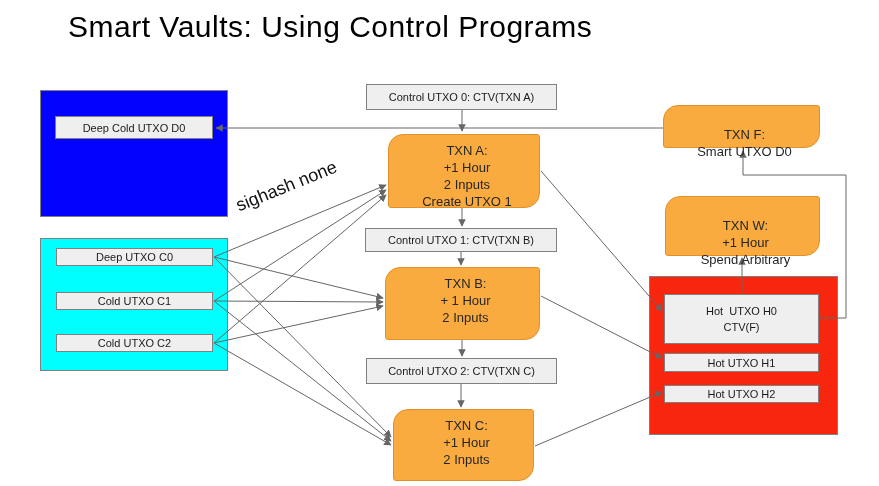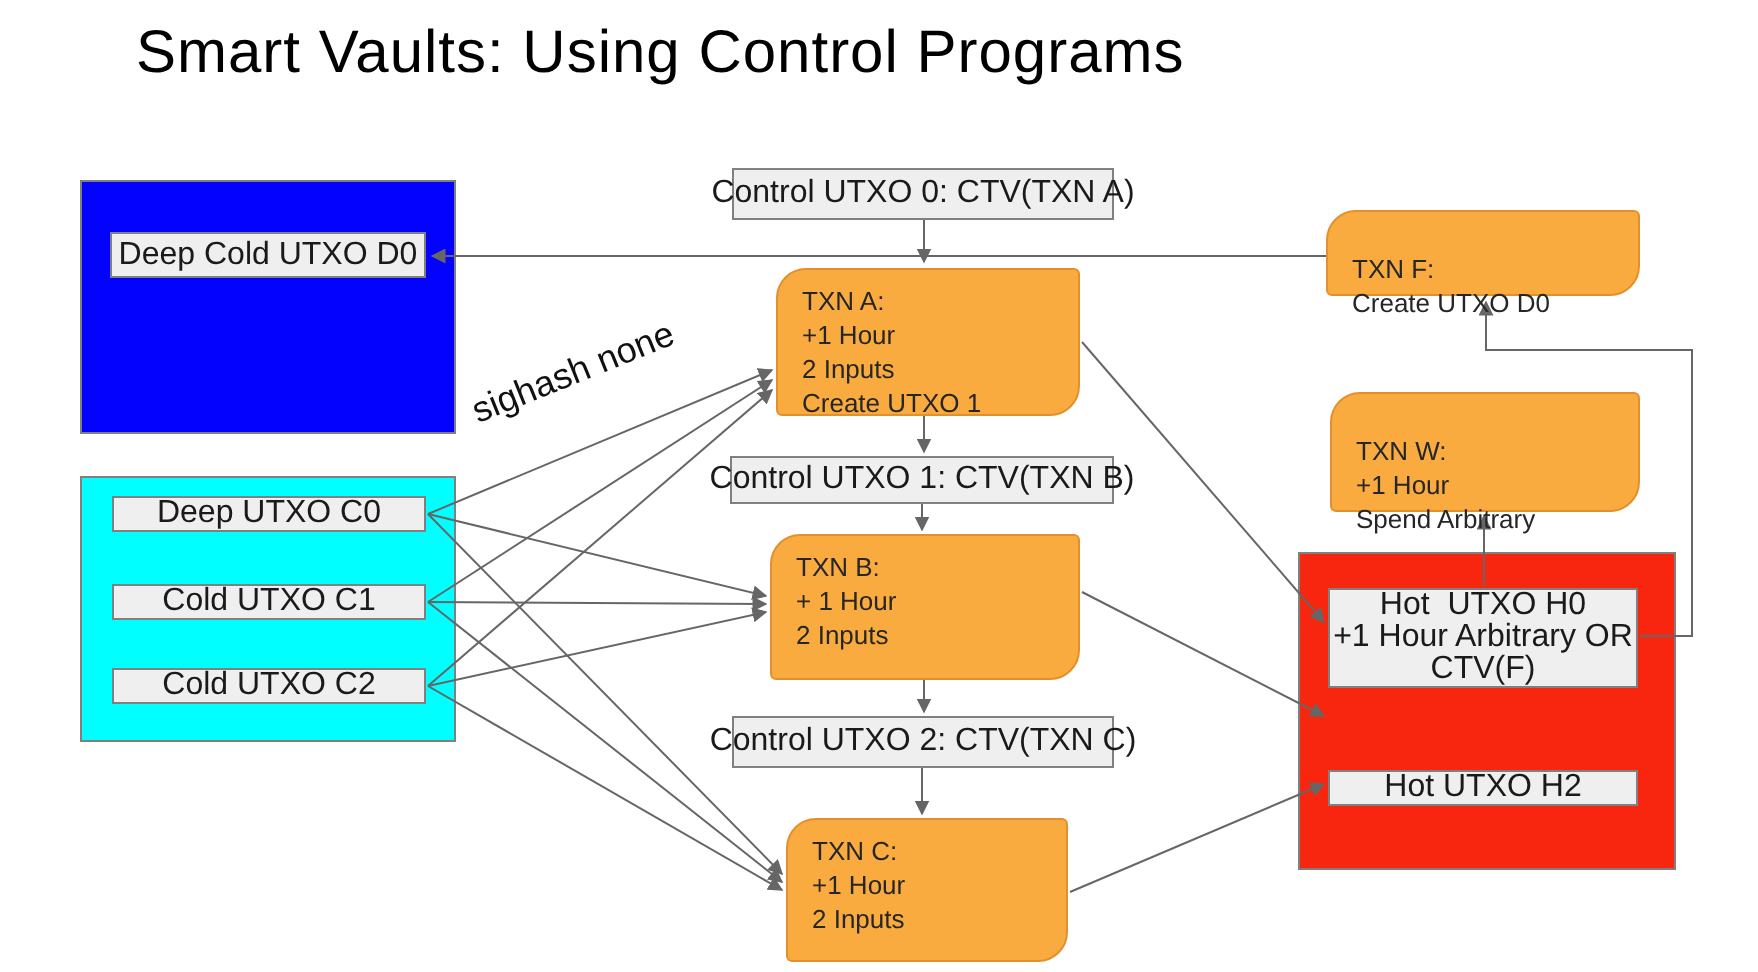--- a/index.html
+++ b/index.html
@@ -1,36 +1,36 @@
 <!DOCTYPE html>
 <html style="--deep_cold_fill: #0202FE; --cold_fill: #00FFFF; --hot_fill: #F8260E; --txn_fill: #FAAB40; --txn_border: #E2902C; --label_fill: #EFEFEF; --label_border: #808080; --connector: #666666;"><head>
 <meta charset="utf-8">
 <style>
   html,body { margin:0; padding:0; background:#ffffff; }
   .canvas {
     position:relative; width:879px; height:486px; background:#ffffff;
-    font-family:"Liberation Sans", sans-serif; overflow:hidden;
+    font-family:"Liberation Sans", sans-serif; overflow:hidden;text-align:center;
   }
   .title {
     position:absolute; left:68px; top:10px; font-size:30px; color:#000;
     letter-spacing:0.5px; white-space:pre;
   }
   .sighash {
     position:absolute; left:237px; top:196px; font-size:18px; color:#111;
     transform:rotate(-22deg); transform-origin:left center; white-space:pre; z-index:4;
   }
   .container-box { position:absolute; border:1px solid #808080; box-sizing:border-box; z-index:1; }
   .vault-deep-cold { background:var(--deep_cold_fill,#0202FE); }
   .vault-cold     { background:var(--cold_fill,#00FFFF); }
   .vault-hot      { background:var(--hot_fill,#F8260E); }
   .label-box {
     position:absolute; background:var(--label_fill,#EFEFEF);
     border:1px solid var(--label_border,#808080);
     display:flex; flex-direction:column; align-items:center; justify-content:center;
-    font-size:16px; color:#1a1a1a; box-sizing:border-box; z-index:3; line-height:16px;
+    font-size:11px; color:#1a1a1a; box-sizing:border-box; z-index:3; line-height:16px;
   }
   .txn-box {
     position:absolute; background:var(--txn_fill,#FAAB40);
     border:1px solid var(--txn_border,#E2902C);
     border-radius:15px 3px 15px 3px;
     font-size:13px; color:#262626; box-sizing:border-box; z-index:3;
     padding:7px 6px 0 12px; line-height:17px;
   }
   .ln { white-space:pre; }
   svg.wires { position:absolute; left:0; top:0; z-index:2; pointer-events:none; }
@@ -117,32 +117,34 @@
     <div class="ln">+ 1 Hour</div>
     <div class="ln">2 Inputs</div>
   </div>
   <div class="txn-box" style="left:393px;top:409px;width:141px;height:72px">
     <div class="ln">TXN C:</div>
     <div class="ln">+1 Hour</div>
     <div class="ln">2 Inputs</div>
   </div>
   <div class="txn-box" style="left:663px;top:105px;width:157px;height:43px;padding-top:20px">
     <div class="ln">TXN F:</div>
-    <div class="ln">Create UTXO D0</div>
+    <div class="ln">Smart UTXO D0</div>
   </div>
   <div class="txn-box" style="left:665px;top:196px;width:155px;height:60px;padding-top:20px">
     <div class="ln">TXN W:</div>
     <div class="ln">+1 Hour</div>
     <div class="ln">Spend Arbitrary</div>
   </div>
 
   <div class="label-box" style="left:664px;top:294px;width:155px;height:50px">
     <div class="ln">Hot  UTXO H0</div>
-    <div class="ln">+1 Hour Arbitrary OR</div>
     <div class="ln">CTV(F)</div>
+  </div>
+  <div class="label-box" style="left:664px;top:353px;width:155px;height:19px">
+    <div class="ln">Hot UTXO H1</div>
   </div>
   <div class="label-box" style="left:664px;top:385px;width:155px;height:18px">
     <div class="ln">Hot UTXO H2</div>
   </div>
 
   <div class="sighash">sighash none</div>
 
 </div>
 
 </body></html>

